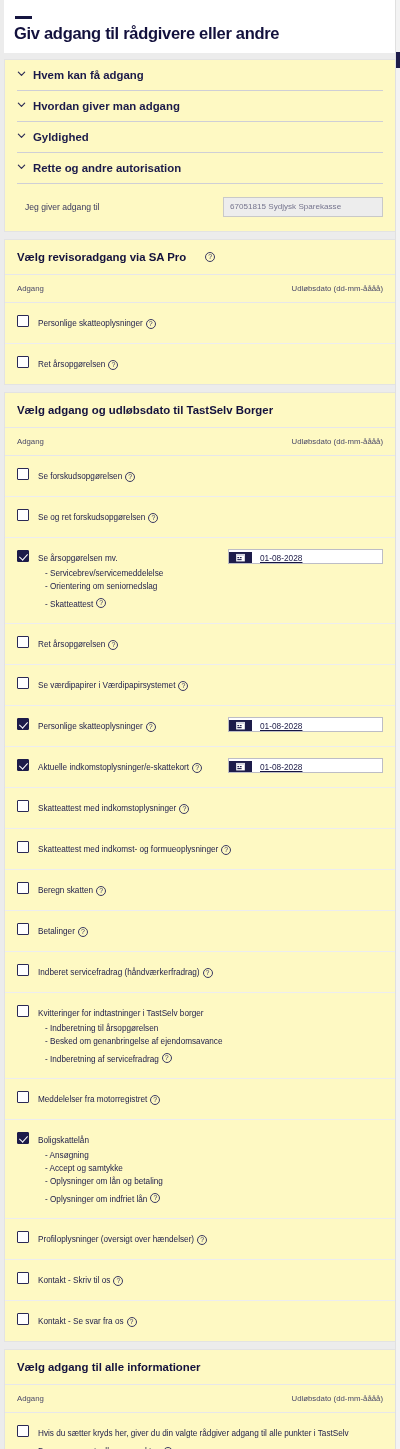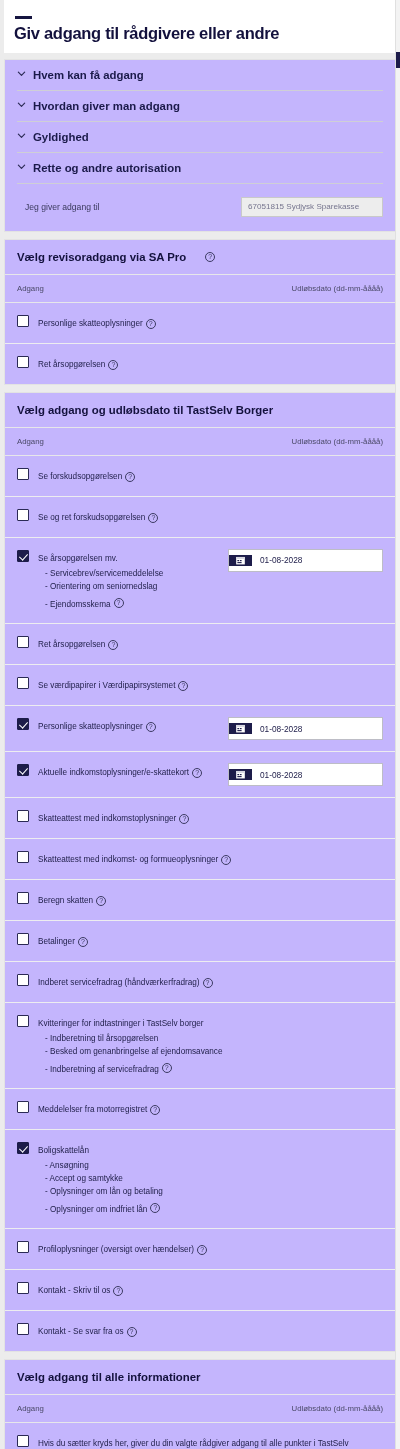--- a/index.html
+++ b/index.html
@@ -6,21 +6,21 @@
   html, body {
     width: 400px;
     background: #ececec;
     font-family: "Liberation Sans", sans-serif;
     color: #161540;
   }
   body { width: 400px; min-height: 1449px; position: relative; padding-bottom: 6px; }
 
   
   .card {
-    background: #c4b5fd;
+    background: #fef9c3;
     margin: 0 4px 7px 4px;
     border: 1px solid #e3e3e3;
   }
 
   
   .titlebar { padding: 14px 10px 10px 10px; background:#fff; margin:0 4px 6px 4px; }
   .title-dash {
     width: 17px; height: 3px; background: #161540; margin: 2px 0 5px 1px;
   }
   .page-title {
@@ -42,21 +42,21 @@
   }
   .chev svg { display:block; }
   .acc-rule { height: 1px; background: #cfcfd6; }
 
   .giver-row {
     display: flex; align-items: center; justify-content: space-between;
     padding: 13px 12px 14px 20px;
   }
   .giver-label { font-size: 8.6px; color: #3b3a5e; }
   .giver-input {
-    width: 142px; height: 20px; background: #ededed; border: 1px solid #c9c9c9;
+    width: 160px; height: 20px; background: #ededed; border: 1px solid #c9c9c9;
     font-size: 8.1px; color: #76758e; display:flex; align-items:center;
     padding: 0 6px; font-family: "Liberation Sans", sans-serif;
   }
 
   
   .sec-head {
     display: flex; align-items: center; gap: 16px;
     padding: 11px 12px 11px 12px;
     border-bottom: 1px solid #e7e7ea;
   }
@@ -106,22 +106,22 @@
     display: inline-flex; align-items: center; justify-content: center;
     width: 10px; height: 10px; border: 1px solid #3c3b63; border-radius: 50%;
     font-size: 7px; line-height: 1; color: #3c3b63; vertical-align: middle;
     margin-left: 3px; flex: 0 0 auto; font-weight: normal;
     position: relative; top: 0px;
   }
   .help span { position: relative; top: -0.5px; }
 
   
   .date-wrap {
-    display: flex; align-items: center; flex: 0 0 auto;
-    width: 155px; height: 23px; border: 1px solid #bdbdc6; background: #fff;
+    display: flex; align-items: flex-end; flex: 0 0 auto;
+    width: 155px; height: 15px; border: 1px solid #bdbdc6; background: #fff; text-decoration: underline;
   }
   .cal-btn {
     width: 23px; background: #1d1c4a; display: flex;
     align-items: center; justify-content: center; flex: 0 0 auto;
   }
   .date-val {
     display: flex; align-items: center; padding-left: 8px;
     font-size: 8.3px; color: #23224d;
   }
 
@@ -243,21 +243,21 @@
         <span class="cb"></span>
         <div class="opt-body"><span class="opt-label">Se og ret forskudsopgørelsen</span><span class="help">
             <span>?</span>
           </span></div>
       </div>
       <div class="opt">
         <span class="cb checked"></span>
         <div class="opt-body"><span class="opt-label">Se årsopgørelsen mv.</span><div class="sublist">
             <span class="subitem">- Servicebrev/servicemeddelelse</span>
             <span class="subitem">- Orientering om seniornedslag</span>
-            <span style="display: block;"><span class="subitem" style="display: inline;">- Ejendomsskema</span><span class="help">
+            <span style="display: block;"><span class="subitem" style="display: inline;">- Skatteattest</span><span class="help">
                 <span>?</span>
               </span></span>
           </div></div>
         <div class="date-wrap">
           <span class="cal-btn">
             <svg width="11" height="11" viewBox="0 0 14 14" aria-hidden="true">
               <rect x="1.5" y="2.5" width="11" height="9.5" fill="#ffffff"></rect>
               <rect x="1.5" y="2.5" width="11" height="2.6" fill="#d8d8e2"></rect>
               <rect x="3" y="6.4" width="2.2" height="1.5" fill="#1d1c4a"></rect>
               <rect x="6.2" y="6.4" width="2.2" height="1.5" fill="#1d1c4a"></rect>

